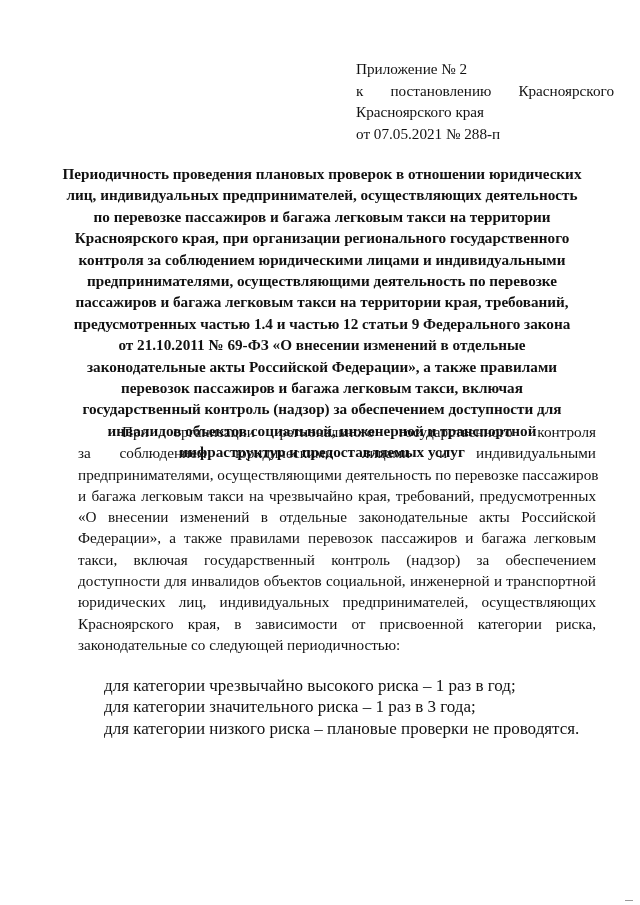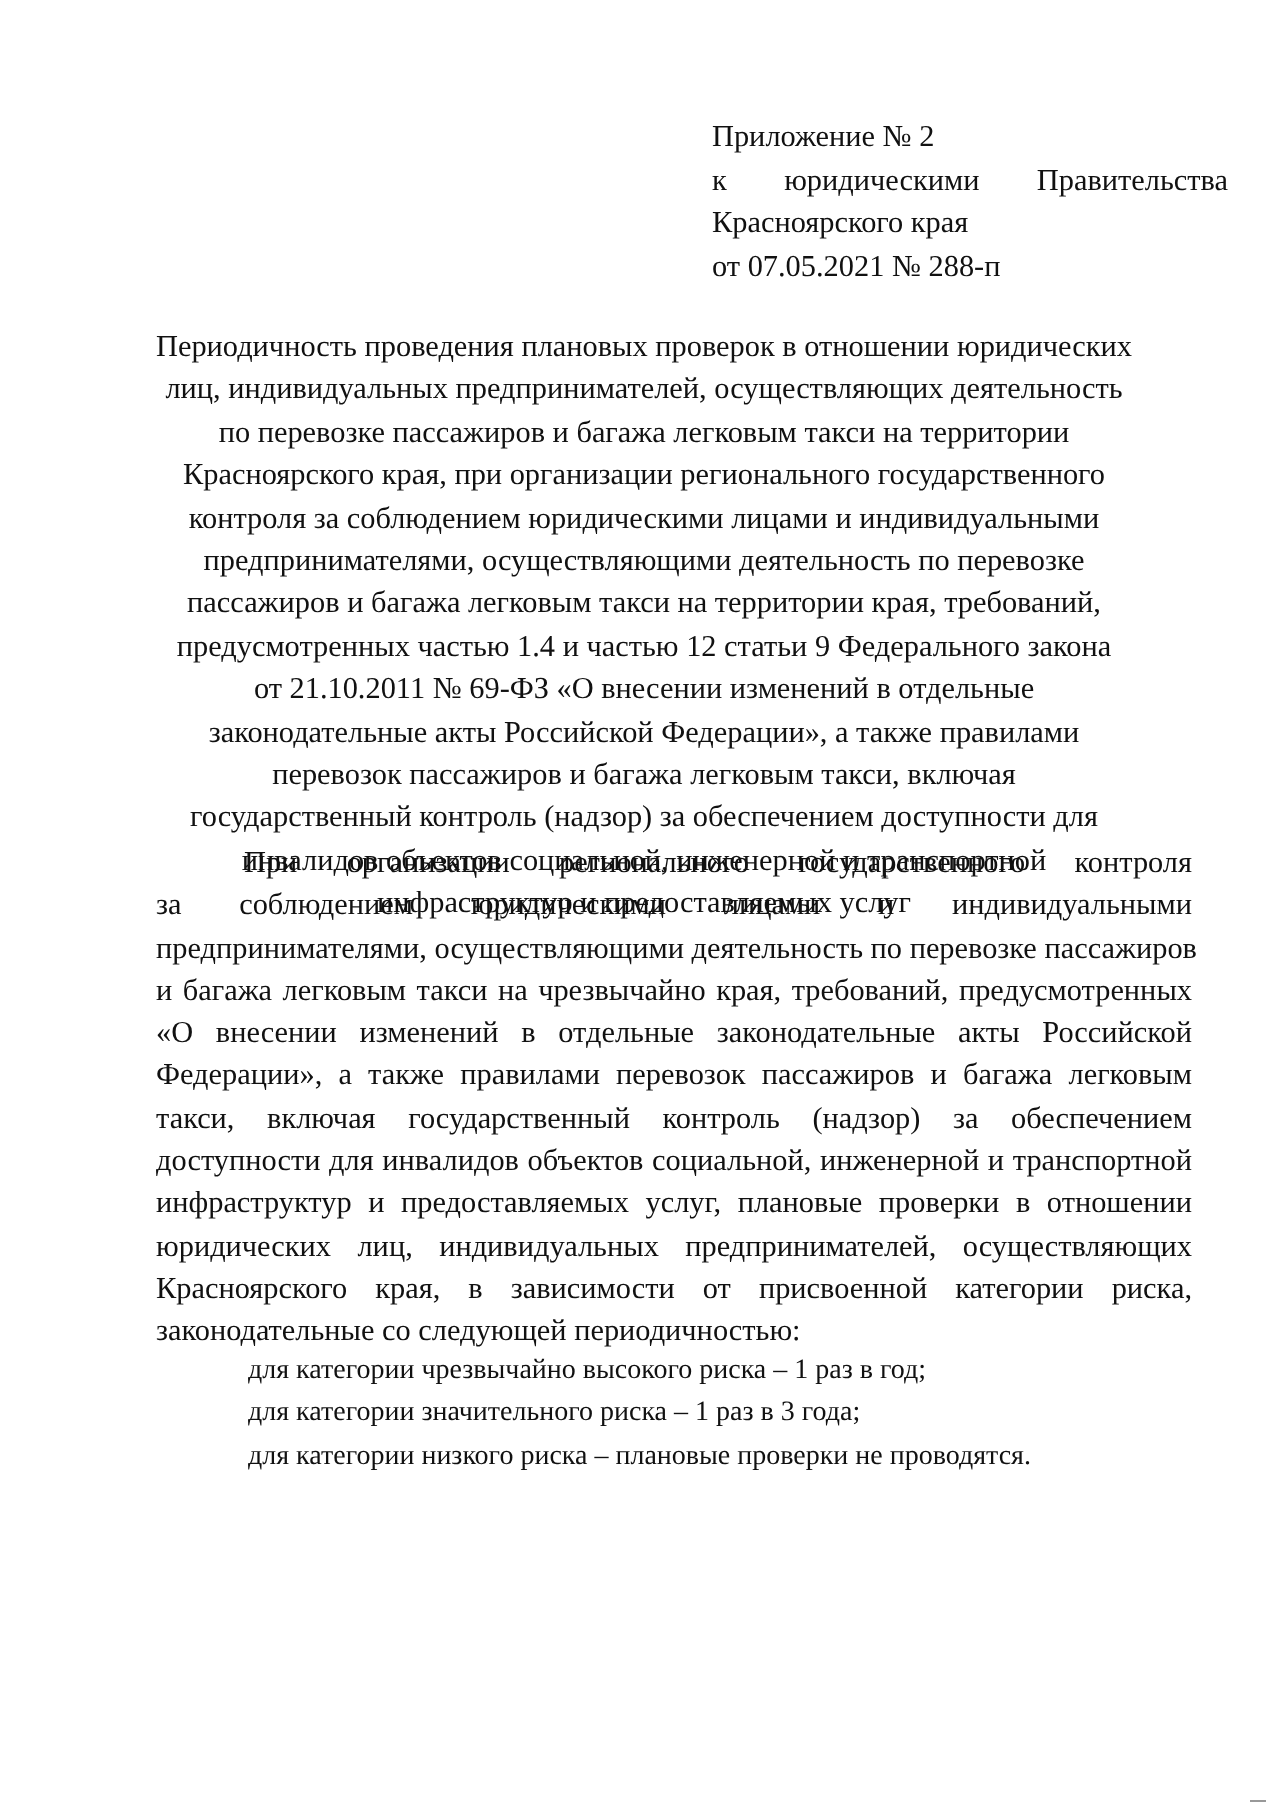--- a/index.html
+++ b/index.html
@@ -3,39 +3,39 @@
 <meta charset="utf-8">
 <style>
   html, body { margin: 0; padding: 0; background: #ffffff; }
   body { width: 640px; height: 905px; position: relative; overflow: hidden;
          font-family: "Liberation Serif", "DejaVu Serif", serif; color: #111; }
   .appendix { position: absolute; left: 356px; top: 58px; width: 258px;
               font-size: 15.2px; line-height: 21.5px; }
   .appendix .line { display: block; white-space: nowrap; }
   .appendix .justify { text-align: justify; text-align-last: justify; }
   .title { position: absolute; left: 62px; top: 163px; width: 520px;
-           font-weight: normal; font-size: 15.2px; line-height: 21.4px;
+           font-weight: bold; font-size: 15.2px; line-height: 21.4px;
            text-align: center; }
   .title .line { display: block; white-space: nowrap; }
   .body { position: absolute; left: 66px; top: 421px; width: 518px;
           font-size: 15.2px; line-height: 21.3px; margin-left: 12px; }
   .body .line { display: block; white-space: nowrap; text-align: justify; text-align-last: justify; }
   .body .line.last { text-align-last: left; }
   .body .line.indent { padding-left: 44px; }
-  .list { position: absolute; left: 124px; top: 675px; width: 480px;
-          font-size: 14px; line-height: 21.3px; }
+  .list { position: absolute; left: 104px; top: 675px; width: 480px;
+          font-size: 17px; line-height: 21.3px; }
   .list .line { display: block; white-space: nowrap; }
   .mark { position: absolute; left: 625px; top: 900px; width: 8px; height: 1px; background: #999; }
 </style>
 </head>
 <body>
 
 <div class="appendix">
   <span class="line">Приложение № 2</span>
-  <span class="line justify">к    юридическими    Правительства</span>
+  <span class="line justify">к    постановлению    Красноярского</span>
   <span class="line">Красноярского края</span>
   <span class="line">от 07.05.2021 № 288-п</span>
 </div>
 
 <div class="title">
   <span class="line">Периодичность проведения плановых проверок в отношении юридических</span>
   <span class="line">лиц, индивидуальных предпринимателей, осуществляющих деятельность</span>
   <span class="line">по перевозке пассажиров и багажа легковым такси на территории</span>
   <span class="line">Красноярского края, при организации регионального государственного</span>
   <span class="line">контроля за соблюдением юридическими лицами и индивидуальными</span>
@@ -52,21 +52,20 @@
 
 <div class="body">
   <span class="line indent">При организации регионального государственного контроля</span>
   <span class="line">за соблюдением юридическими лицами и индивидуальными</span>
   <span class="line">предпринимателями, осуществляющими деятельность по перевозке пассажиров</span>
   <span class="line">и багажа легковым такси на чрезвычайно края, требований, предусмотренных</span>
   <span class="line">«О внесении изменений в отдельные законодательные акты Российской</span>
   <span class="line">Федерации», а также правилами перевозок пассажиров и багажа легковым</span>
   <span class="line">такси, включая государственный контроль (надзор) за обеспечением</span>
   <span class="line">доступности для инвалидов объектов социальной, инженерной и транспортной</span>
-  <span class="line">инфраструктур и предоставляемых услуг, плановые проверки в отношении</span>
   <span class="line">юридических лиц, индивидуальных предпринимателей, осуществляющих</span>
   <span class="line">Красноярского края, в зависимости от присвоенной категории риска,</span>
   <span class="line last">законодательные со следующей периодичностью:</span>
 </div>
 
 <div class="list">
   <span class="line">для категории чрезвычайно высокого риска – 1 раз в год;</span>
   <span class="line">для категории значительного риска – 1 раз в 3 года;</span>
   <span class="line">для категории низкого риска – плановые проверки не проводятся.</span>
 </div>

